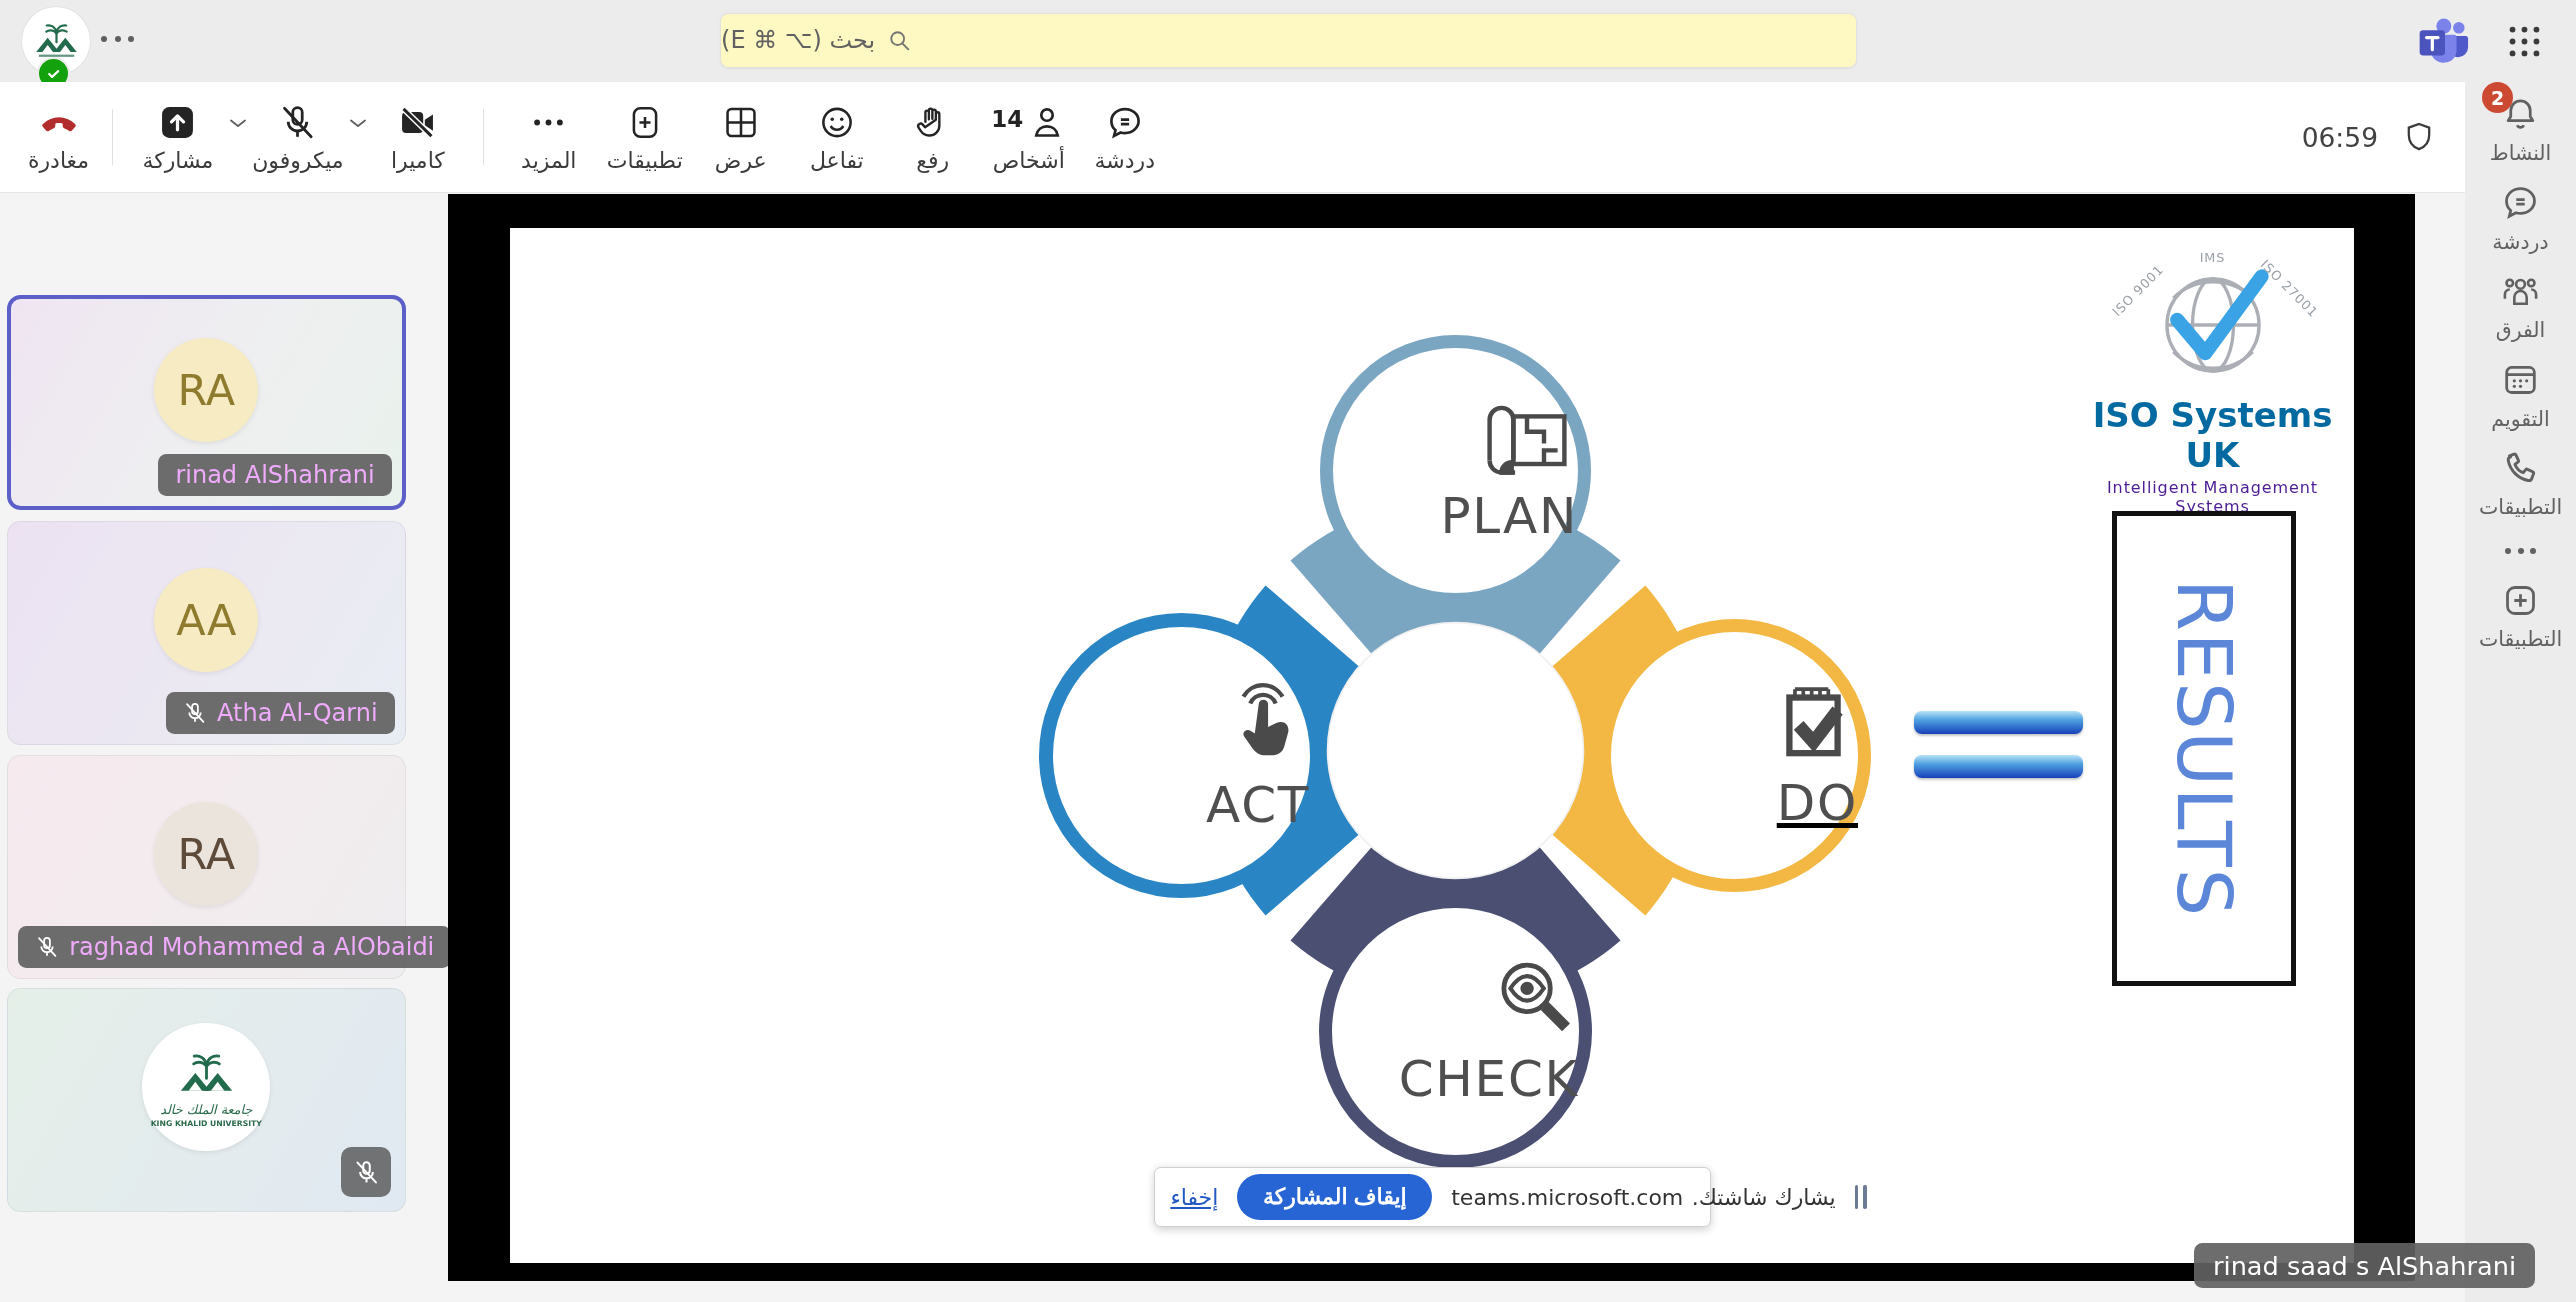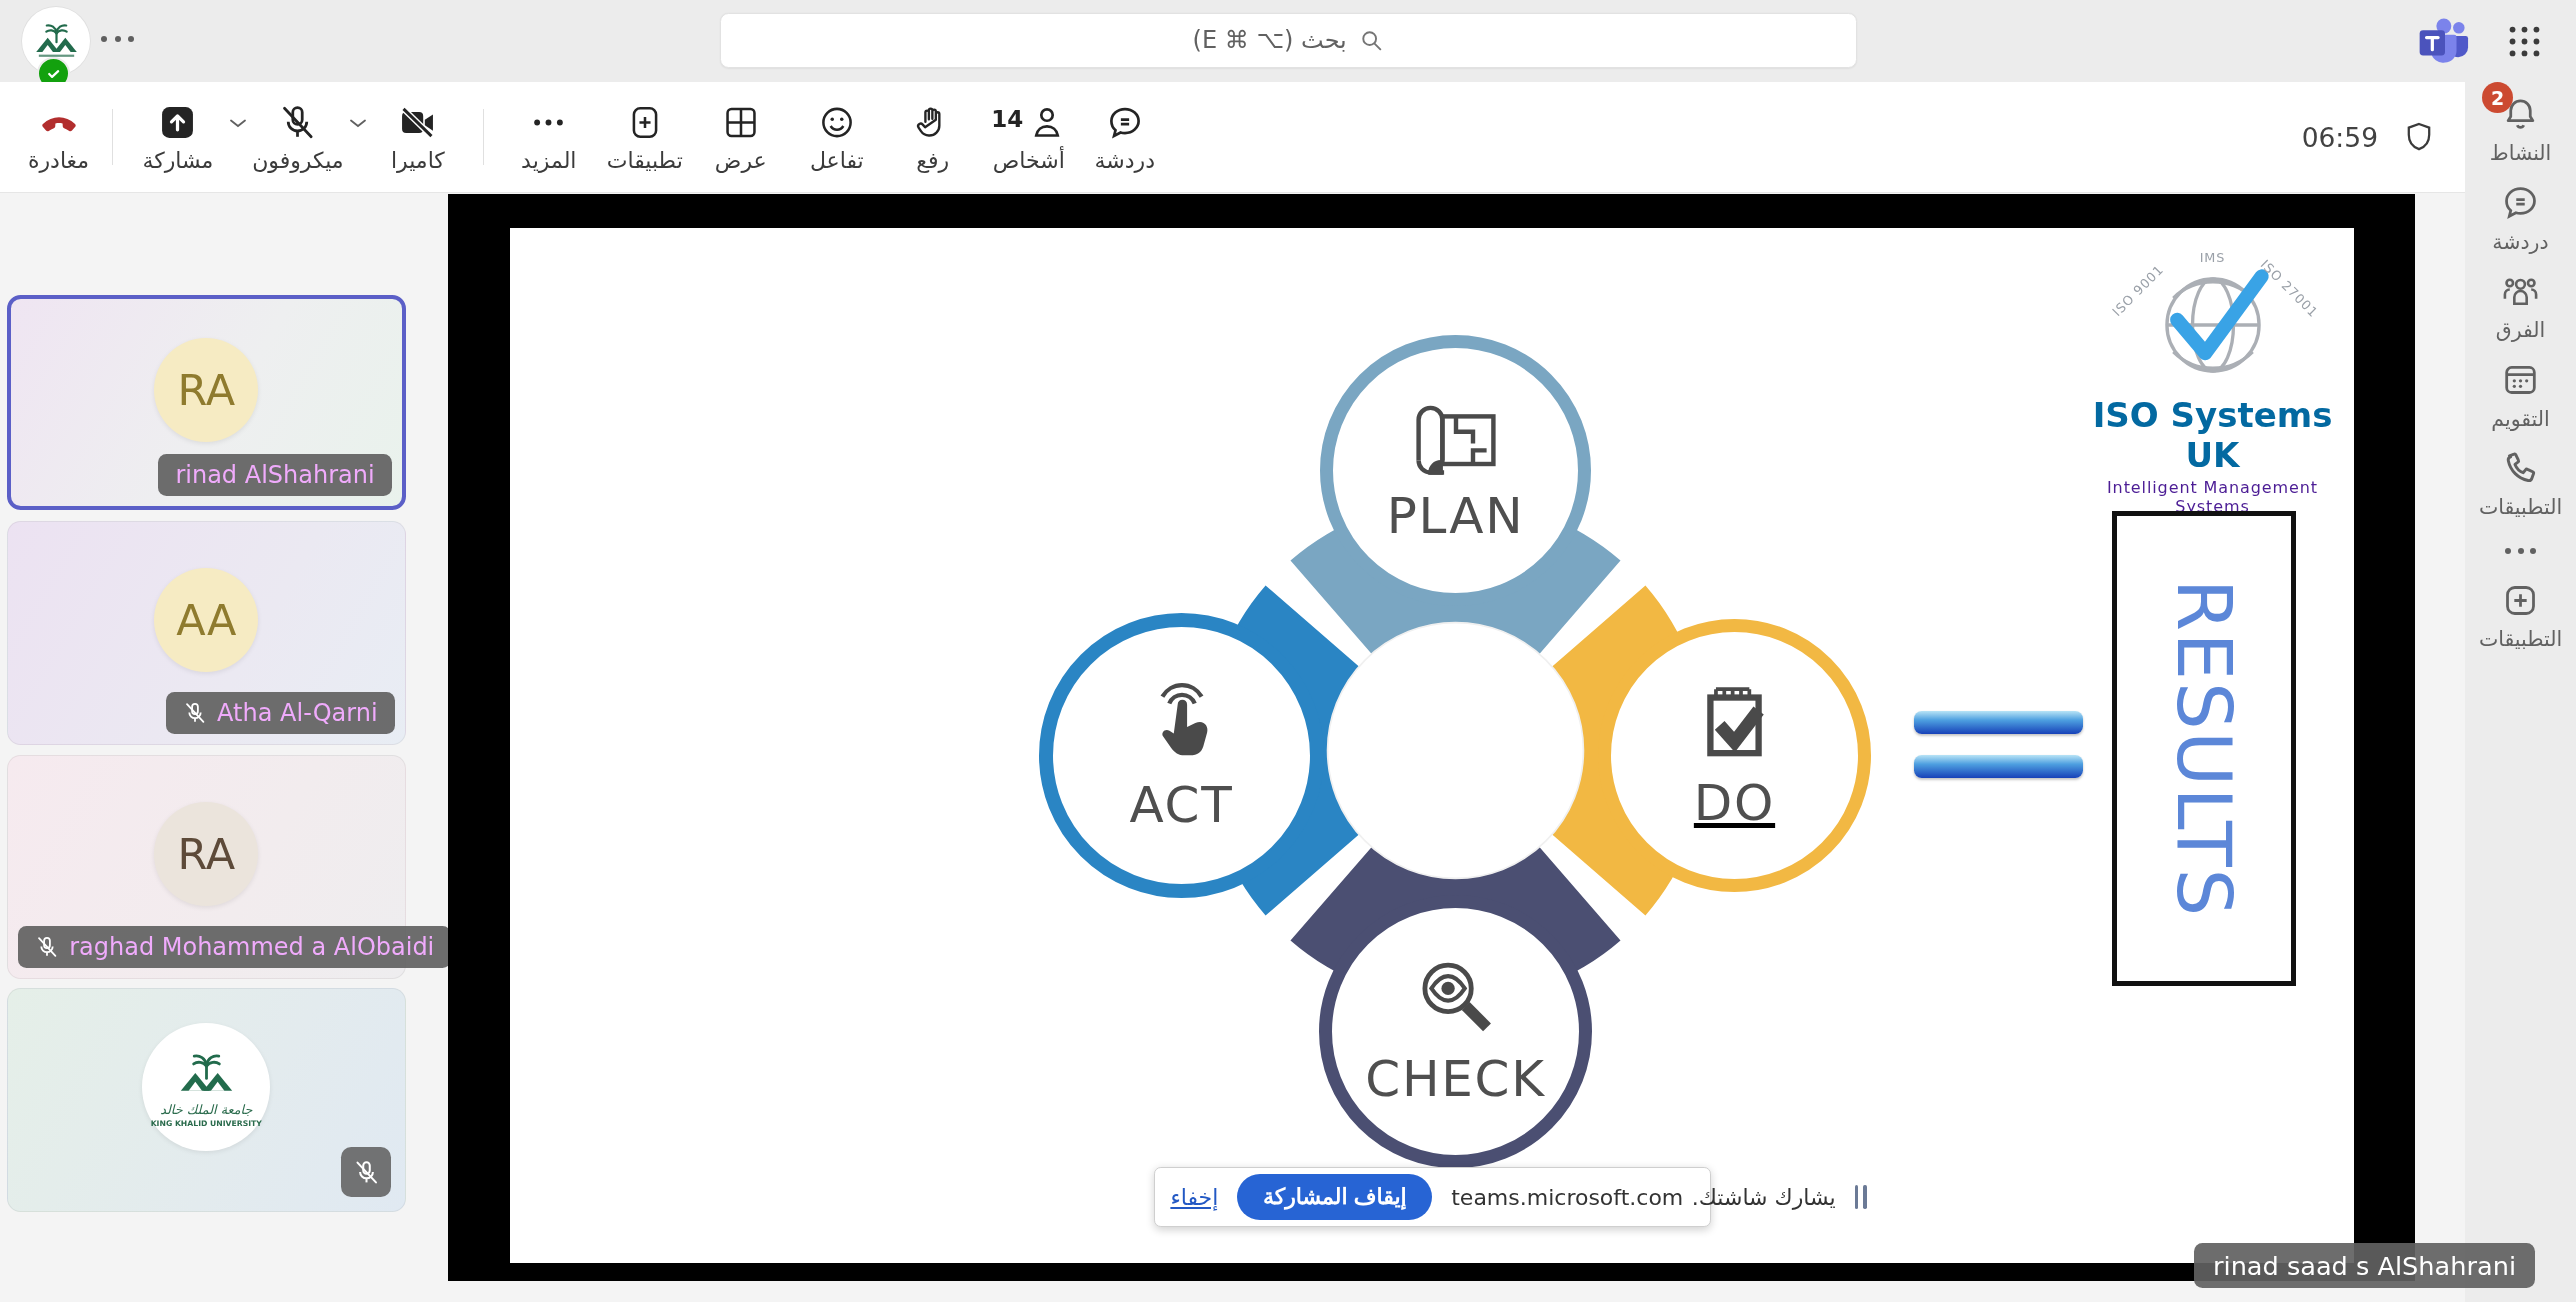--- a/index.html
+++ b/index.html
@@ -5,21 +5,21 @@
   html,body{margin:0;padding:0;background:#ececec;font-family:"DejaVu Sans","Liberation Sans",sans-serif;}
   #app{position:relative;width:2576px;height:1303px;overflow:hidden;background:#f4f4f4;}
   svg{display:block}
 
   
   .top-bar{position:absolute;left:0;top:0;width:2576px;height:82px;background:#ececec;border-bottom:0.9px solid #dcdcdc;}
   .org-avatar{position:absolute;left:22px;top:6.8px;width:68px;height:68px;border-radius:50%;background:#fff;display:flex;align-items:center;justify-content:center;box-shadow:0 0 0 0.9px rgba(0,0,0,.05);}
   .presence{position:absolute;left:15.4px;top:50px;width:29px;height:29px;border-radius:50%;background:#13a10e;border:2.6px solid #ececec;display:flex;align-items:center;justify-content:center;}
   .hdr-dots{position:absolute;left:101px;top:36px;display:flex;gap:7.7px;}
   .hdr-dots i{width:6px;height:6px;border-radius:50%;background:#5f5f5f;}
-  .search-box{position:absolute;left:720px;top:12.8px;width:1135px;height:53px;background:#ffffff;border:0.9px solid #e2e2e2;border-radius:8.5px;display:flex;align-items:center;justify-content:center;gap:12px;box-shadow:0 0.9px 1.7px rgba(0,0,0,.06);}
+  .search-box{position:absolute;left:720px;top:12.8px;width:1135px;height:53px;background:#fef9c3;border:0.9px solid #e2e2e2;border-radius:8.5px;display:flex;align-items:center;justify-content:flex-end;gap:12px;box-shadow:0 0.9px 1.7px rgba(0,0,0,.06);}
   .search-box span{font-size:24px;color:#616161;}
   .teams-logo{position:absolute;left:2417px;top:13.7px;}
   .waffle{position:absolute;left:2504px;top:20.5px;}
 
   
   .call-bar{position:absolute;left:0;top:82px;width:2465px;height:111px;background:#fff;border-bottom:0.9px solid #e6e6e6;display:flex;align-items:center;padding:0 0 0 22px;box-sizing:border-box;}
   .tb{display:flex;flex-direction:column;align-items:center;gap:6px;min-width:96px;color:#3b3b3b;font-size:22px;cursor:default;}
   .tb .ic{height:41px;display:flex;align-items:flex-end;justify-content:center;gap:5.1px;}
   .tb-leave{min-width:73px;}
   .vdiv{width:0.9px;height:56px;background:#e0e0e0;margin:0 17px;}
@@ -60,21 +60,21 @@
 
   .iso-logo{position:absolute;right:8.5px;top:20.5px;width:266px;text-align:center;}
   .iso-arc{position:absolute;font-size:12.8px;color:#9aa0a8;letter-spacing:0.9px;}
   .arc-l{left:25.6px;top:34px;transform:rotate(-45deg);}
   .arc-r{right:19px;top:32px;transform:rotate(45deg);}
   .arc-t{left:50%;top:1.7px;transform:translateX(-50%);}
   .iso-title{font-size:34px;font-weight:bold;color:#0369a1;margin-top:6px;}
   .iso-sub{font-size:16px;color:#4c1d95;margin-top:3.4px;letter-spacing:0.9px;}
 
   .pinwheel{position:absolute;left:647px;top:224px;}
-  .pdca-c{position:absolute;border-radius:50%;background:#fff;display:flex;flex-direction:column;align-items:center;justify-content:center;gap:5.1px;box-sizing:border-box;}
+  .pdca-c{position:absolute;border-radius:50%;background:#fff;display:flex;flex-direction:column;align-items:flex-end;justify-content:center;gap:5.1px;box-sizing:border-box;}
   .pdca-c .lbl{font-size:50px;color:#4f4f4f;letter-spacing:1.7px;}
   .c-plan{left:810px;top:107px;width:271px;height:271px;border:13.7px solid #7aa6c2;}
   .c-act{left:529px;top:385px;width:285px;height:285px;border:14.5px solid #2a85c4;}
   .c-do{left:1088px;top:391px;width:273px;height:273px;border:13.7px solid #f2b843;text-decoration:underline;}
   .c-check{left:809px;top:667px;width:273px;height:273px;border:13.7px solid #4b4f72;}
 
   .equals{position:absolute;left:1404px;top:483px;width:169px;}
   .equals i{display:block;height:23px;border-radius:7.7px;background:linear-gradient(180deg,#b8e4f6 0%,#4d9fe0 40%,#1741b8 100%);box-shadow:0 1.7px 2.6px rgba(0,0,0,.25);}
   .equals i + i{margin-top:20.5px;}
 

